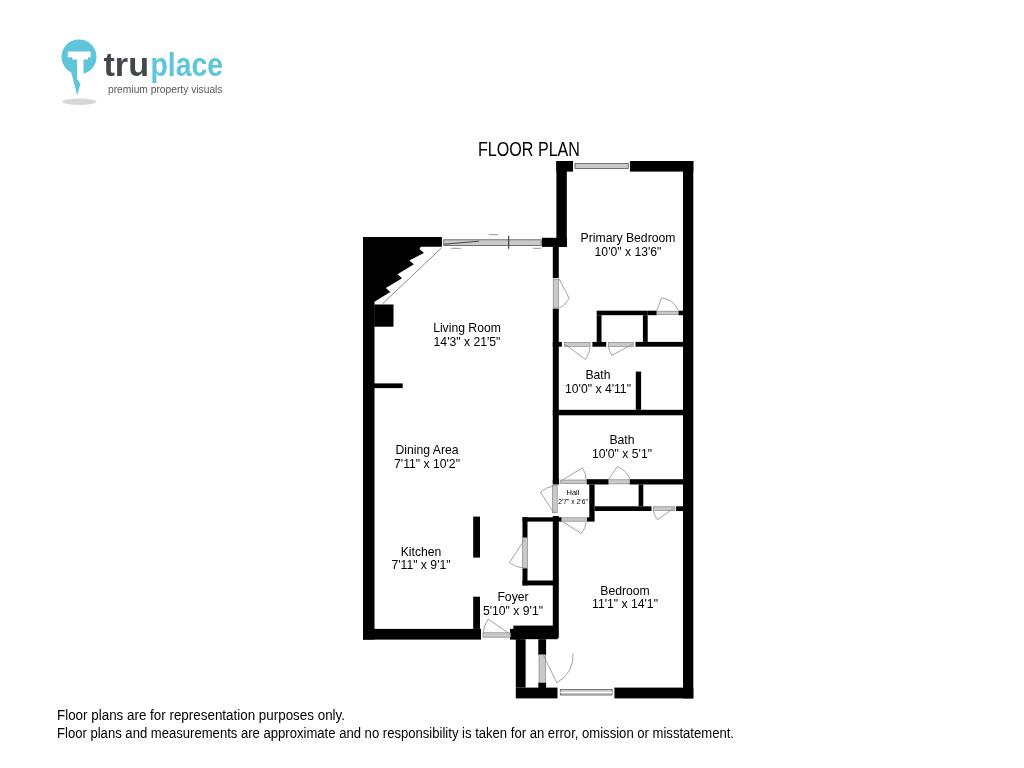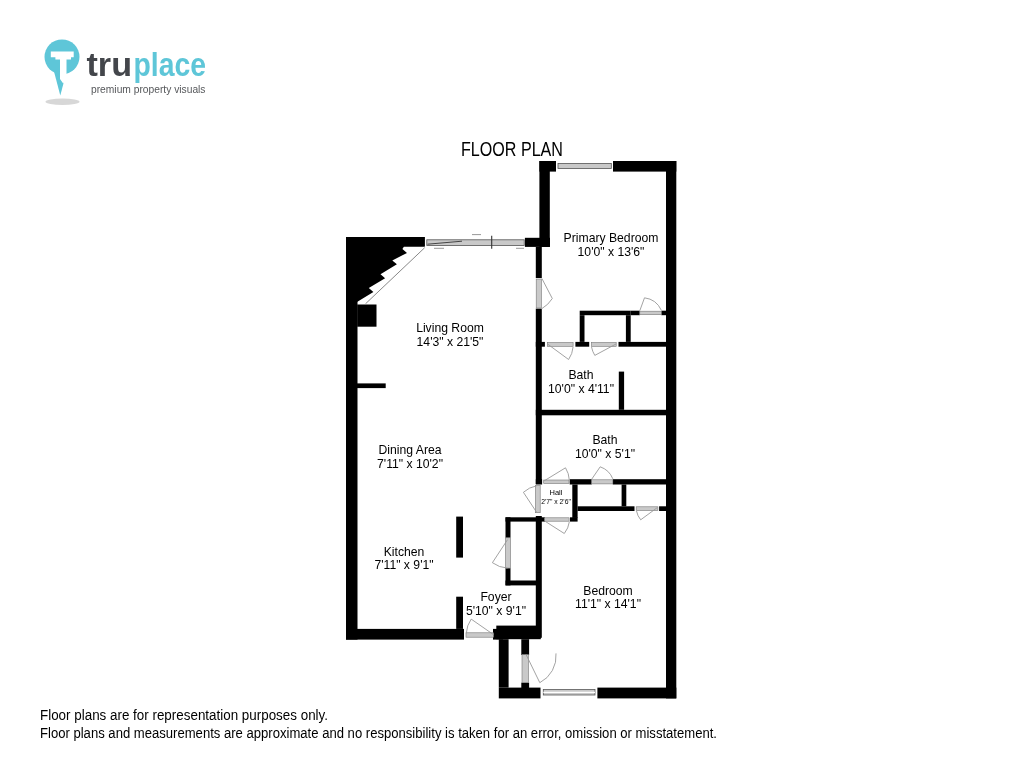--- a/index.html
+++ b/index.html
@@ -1,17 +1,17 @@
 <!DOCTYPE html>
 <html><head>
 <meta charset="utf-8">
 <style>
   html,body{margin:0;padding:0;background:#ffffff;-webkit-font-smoothing:antialiased;}
   .page{position:relative;width:864px;height:768px;background:#ffffff;overflow:hidden;
-        font-family:"Liberation Sans", sans-serif;}
+        font-family:"Liberation Sans", sans-serif;padding-left:17px;}
   svg text{font-family:"Liberation Sans", sans-serif;}
 </style>
 </head>
 <body>
 <div class="page">
 <svg width="1024" height="768" viewBox="0 0 1024 768">
   <rect x="0" y="0" width="1024" height="768" fill="#ffffff"></rect>
 
   <g>
 

